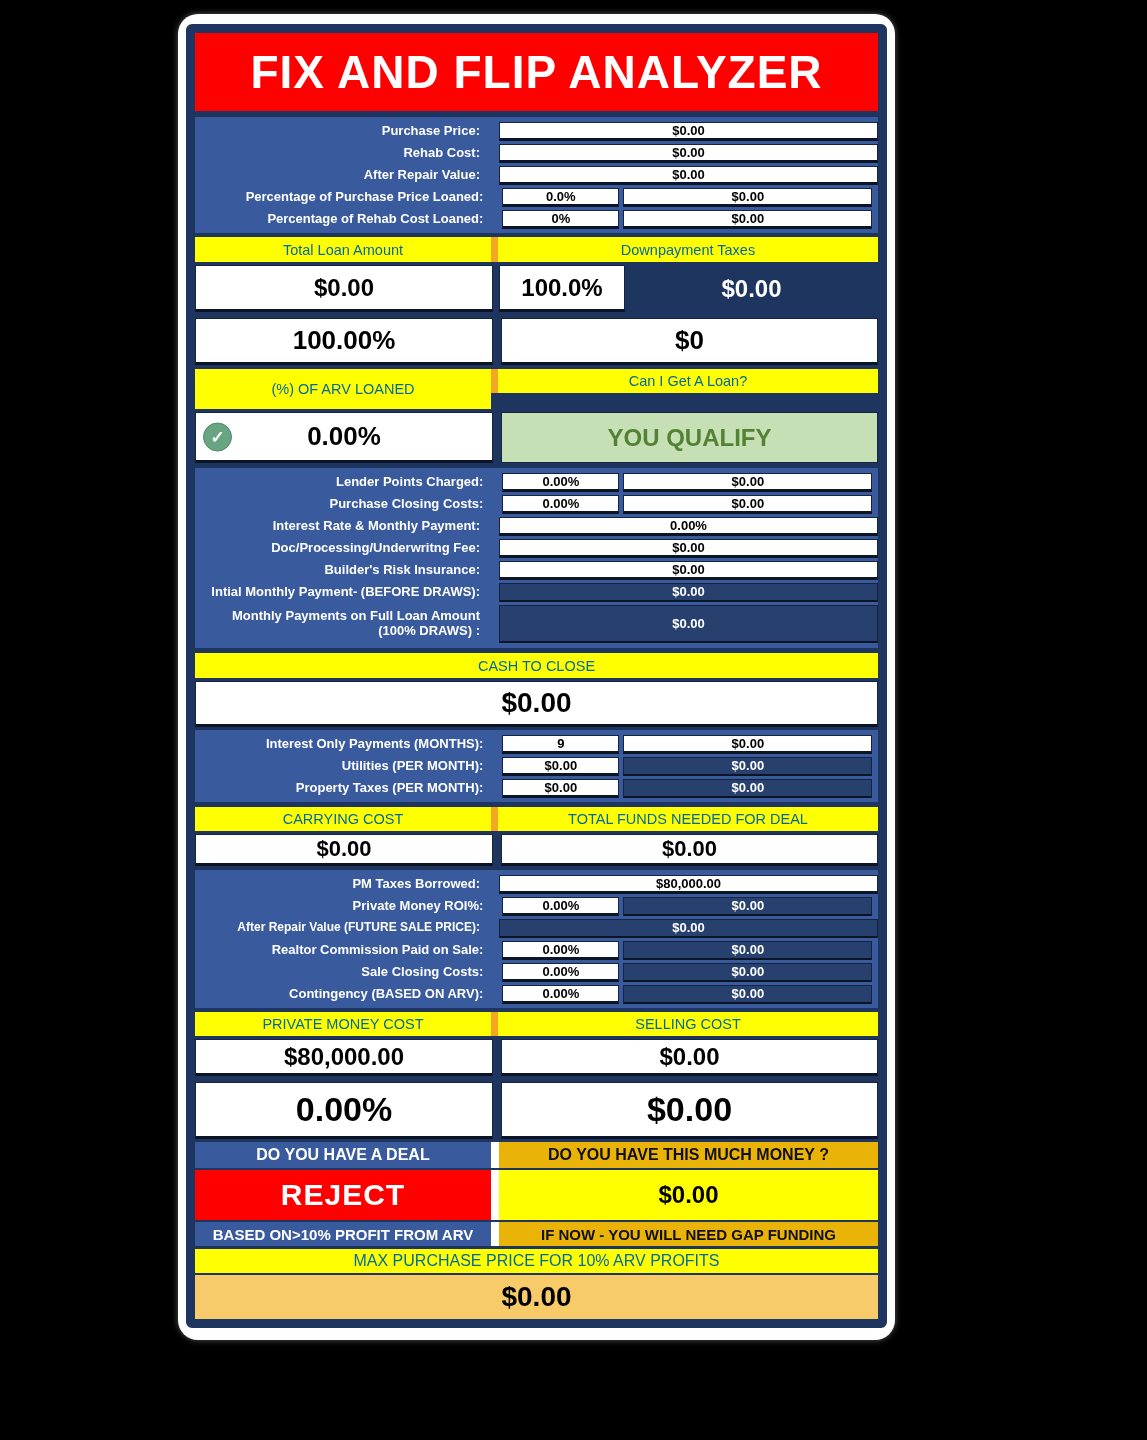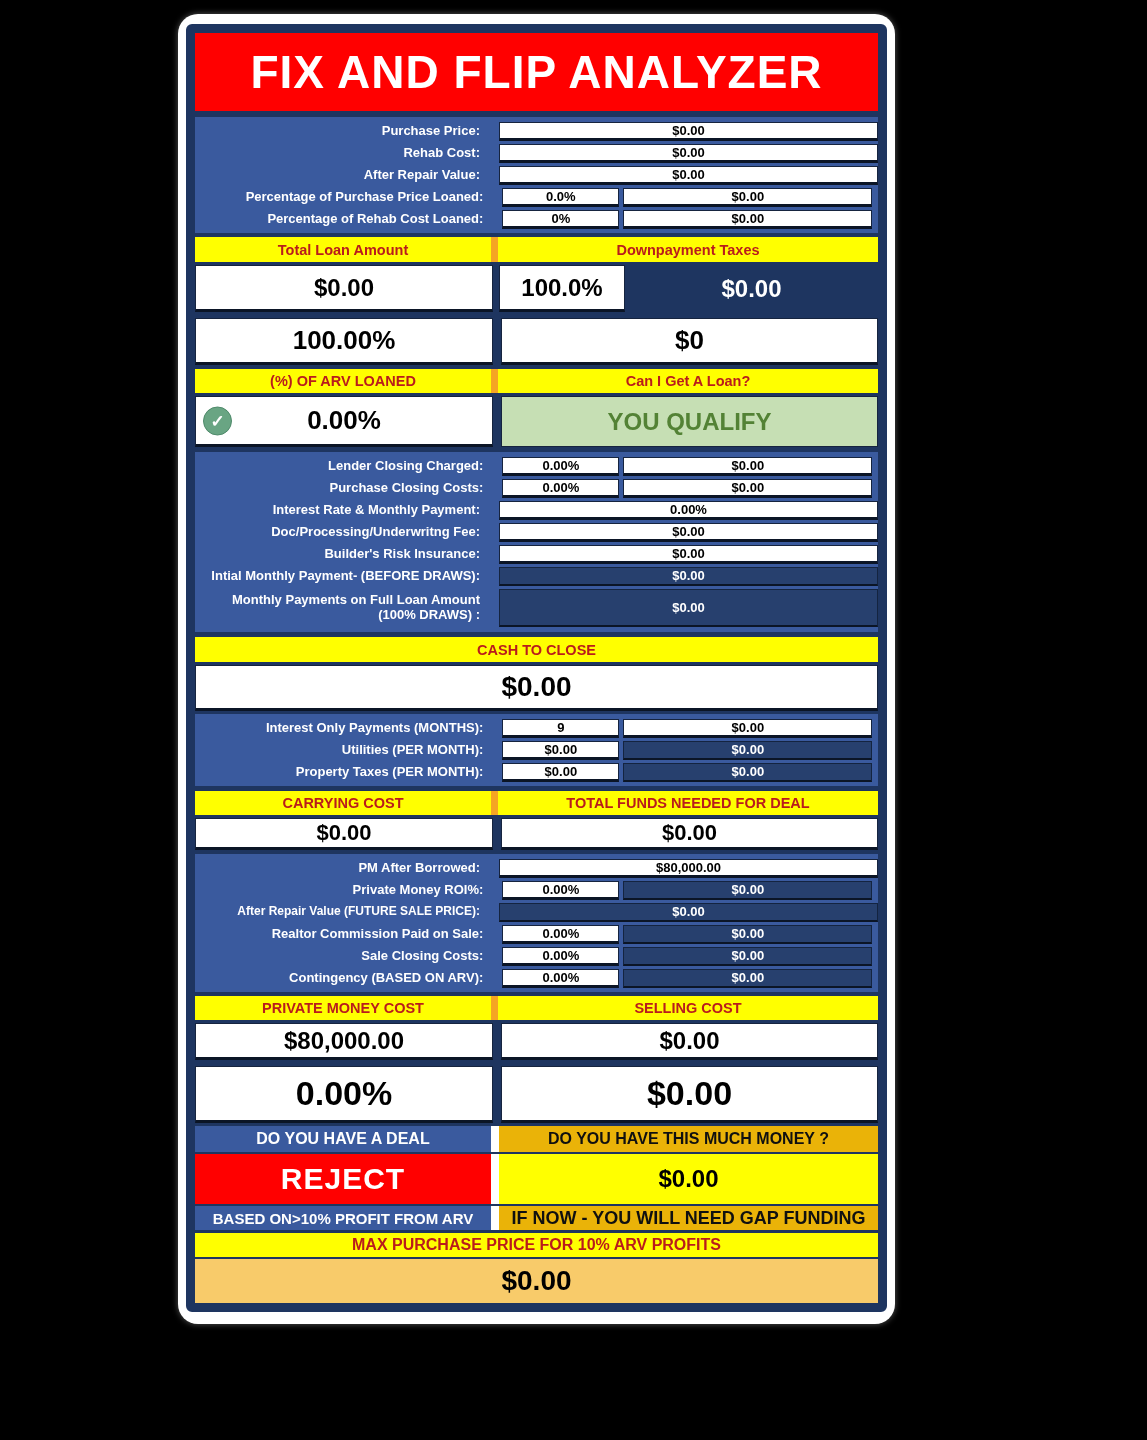--- a/index.html
+++ b/index.html
@@ -26,21 +26,21 @@
   .cell{box-sizing:border-box;height:19px;display:flex;align-items:center;justify-content:center;
         font-weight:bold;font-size:13px;color:#000;background:#fff;
         border:1px solid #16243f;border-bottom:3px solid #0b1526;}
   .cell.wide{width:379px;}
   .cell.pct{width:117px;margin-right:4px;text-align:right;}
   .cell.amt{width:249px;}
   .cell.navy{background:#27406E;color:#fff;border:1px solid #142440;border-bottom:2px solid #0b1526;}
   .cell.tall{height:38px;}
 
   
-  .yhead{background:#FFFF00;color:#b91c1c;font-weight:bold;font-size:14.5px;
+  .yhead{background:#FFFF00;color:#0369a1;font-weight:normal;font-size:14.5px;
          display:flex;align-items:center;justify-content:center;height:25px;}
   .ydiv{width:7px;background:#F5A623;height:25px;}
   .yleft{width:296px;} .yright{width:380px;}
 
   
   .bigcell{background:#fff;display:flex;align-items:center;justify-content:center;
            font-weight:bold;color:#000;border:1px solid #16243f;border-bottom:3px solid #0b1526;
            box-sizing:border-box;}
   .navytxt{color:#fff;display:flex;align-items:center;justify-content:center;font-weight:bold;}
 
@@ -120,38 +120,38 @@
 
   <div class="gap3"></div>
   <div class="row" style="height:47px">
     <div class="bigcell" style="width:298px;font-size:26px">100.00%</div>
     <div style="width:8px"></div>
     <div class="bigcell" style="flex:1;font-size:26px">$0</div>
   </div>
   <div class="gap4"></div>
 
   <div class="row">
-    <div class="yhead yleft" style="height:24px">(%) OF ARV LOANED</div>
+    <div class="yhead yleft" style="height:40px">(%) OF ARV LOANED</div>
     <div class="ydiv" style="height:24px"></div>
     <div class="yhead yright" style="height:24px">Can I Get A Loan?</div>
   </div>
   <div class="gap3"></div>
   <div class="row" style="height:51px">
     <div class="bigcell" style="width:298px;font-size:26px;position:relative">
       <span class="check">✓</span>
       <span>0.00%</span>
     </div>
     <div style="width:8px"></div>
     <div class="qualify" style="flex:1">YOU QUALIFY</div>
   </div>
   <div class="gap5"></div>
 
   <div class="bluesec">
     <div class="frow">
-      <div class="flabel">Lender Closing Charged:</div>
+      <div class="flabel">Lender Points Charged:</div>
       <div class="fields">
         <div class="cell pct">0.00%</div>
         <div class="cell amt">$0.00</div>
       </div>
     </div>
     <div class="frow">
       <div class="flabel">Purchase Closing Costs:</div>
       <div class="fields">
         <div class="cell pct">0.00%</div>
         <div class="cell amt">$0.00</div>
@@ -228,21 +228,21 @@
   <div class="gap3"></div>
   <div class="row" style="height:32px">
     <div class="bigcell" style="width:298px;font-size:22px">$0.00</div>
     <div style="width:8px"></div>
     <div class="bigcell" style="flex:1;font-size:22px">$0.00</div>
   </div>
   <div class="gap4"></div>
 
   <div class="bluesec">
     <div class="frow">
-      <div class="flabel">PM After Borrowed:</div>
+      <div class="flabel">PM Taxes Borrowed:</div>
       <div class="fields">
             <div class="cell wide">$80,000.00</div>
           </div>
     </div>
     <div class="frow">
       <div class="flabel">Private Money ROI%:</div>
       <div class="fields">
         <div class="cell pct">0.00%</div>
         <div class="cell amt navy">$0.00</div>
       </div>
@@ -306,21 +306,21 @@
   <div class="gap2"></div>
   <div class="row" style="height:50px">
     <div class="redbar" style="width:296px;font-size:30px;letter-spacing:1px">REJECT</div>
     <div class="wgap"></div>
     <div class="yellowbar" style="flex:1;font-size:24px">$0.00</div>
   </div>
   <div class="gap2"></div>
   <div class="row" style="height:24px">
     <div class="bluebar" style="width:296px;font-size:15px">BASED ON&gt;10% PROFIT FROM ARV</div>
     <div class="wgap"></div>
-    <div class="peachbar" style="flex:1;font-size:18px">IF NOW - YOU WILL NEED GAP FUNDING</div>
+    <div class="peachbar" style="flex:1;font-size:15px">IF NOW - YOU WILL NEED GAP FUNDING</div>
   </div>
   <div class="gap3"></div>
 
   <div class="yhead" style="height:24px;font-size:16px">MAX PURCHASE PRICE FOR 10% ARV PROFITS</div>
   <div class="gap2"></div>
   <div class="goldbar" style="height:44px;font-size:28px">$0.00</div>
 
  </div>
 </div>
 

